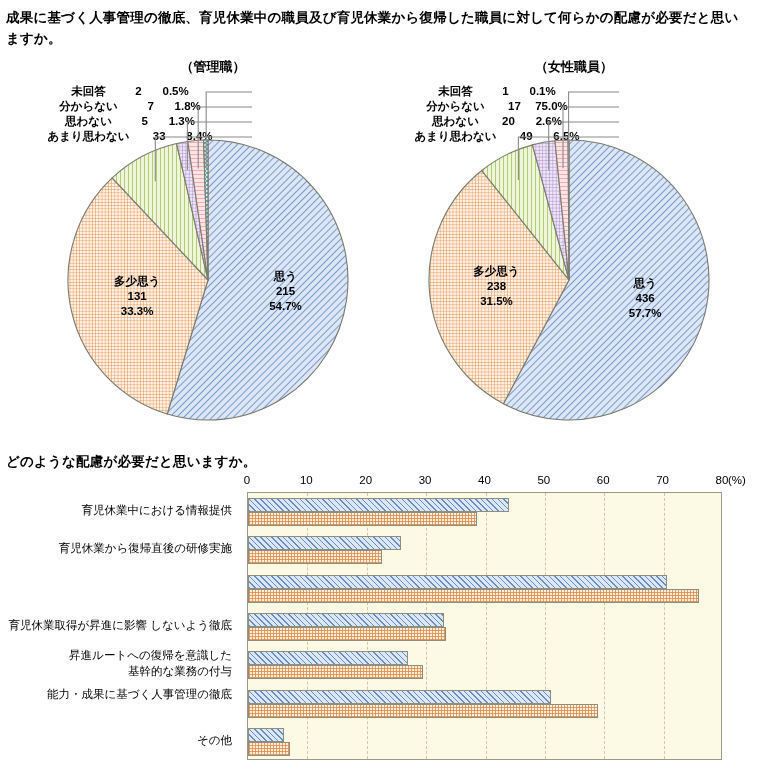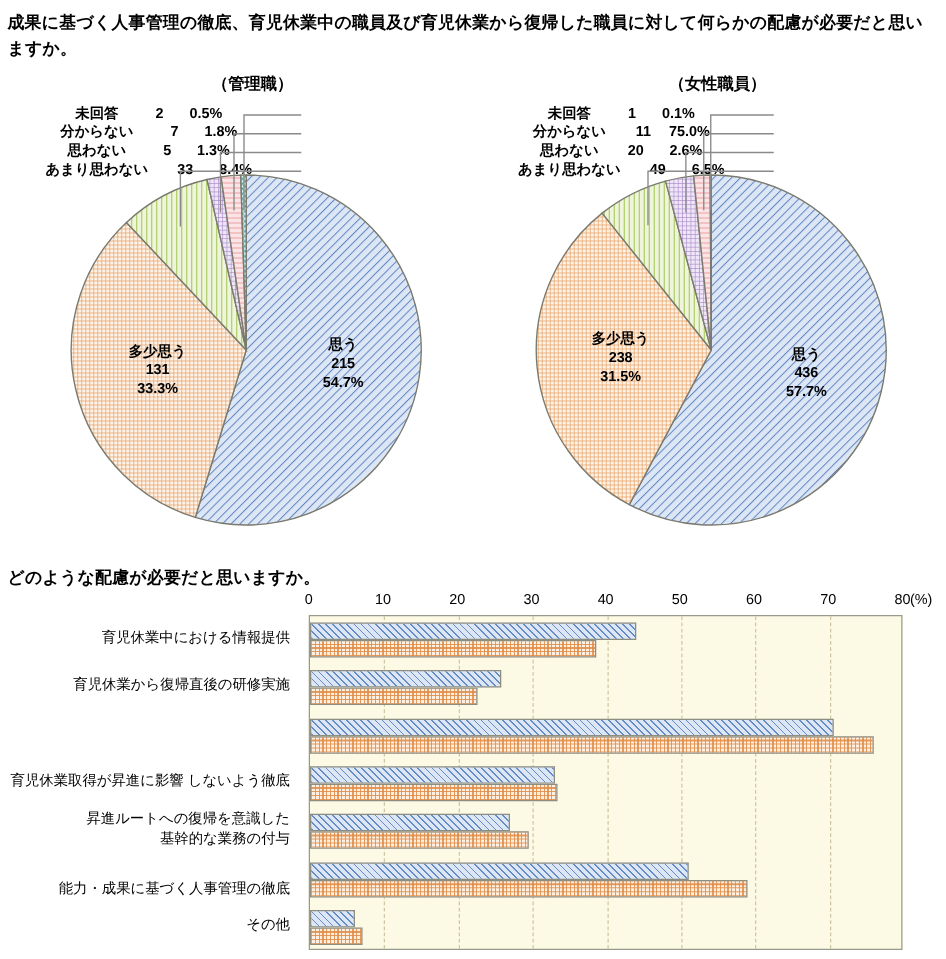--- a/index.html
+++ b/index.html
@@ -16,21 +16,21 @@
     position:absolute;
     font-size:13.5px;
     font-weight:bold;
     line-height:1.55;
     letter-spacing:0.2px;
   }
   #question1{left:6px;top:8px;width:740px;}
   #question2{left:6px;top:452px;width:740px;}
 
   .pie-panel{position:absolute;top:58px;width:378px;height:385px;}
-  #pie-panel-left{left:1px;}
+  #pie-panel-left{left:12px;}
   #pie-panel-right{left:379px;}
 
   .pie-caption{
     position:absolute;top:0px;left:0;width:100%;
     text-align:center;font-size:13px;font-weight:bold;
   }
   #pie-panel-left .pie-caption{transform:translateX(12px);}
   #pie-panel-right .pie-caption{transform:translateX(6px);}
 
   .callout-list{
@@ -181,21 +181,21 @@
 <div class="pie-panel" id="pie-panel-right">
   <div class="pie-caption">（女性職員）</div>
   <div class="callout-list">
     <div class="callout-row">
       <span class="co-label">未回答</span>
       <span class="co-count">1</span>
       <span class="co-pct">0.1%</span>
     </div>
     <div class="callout-row">
       <span class="co-label">分からない</span>
-      <span class="co-count">11</span>
+      <span class="co-count">17</span>
       <span class="co-pct">75.0%</span>
     </div>
     <div class="callout-row">
       <span class="co-label">思わない</span>
       <span class="co-count">20</span>
       <span class="co-pct">2.6%</span>
     </div>
     <div class="callout-row">
       <span class="co-label">あまり思わない</span>
       <span class="co-count">49</span>
@@ -264,21 +264,21 @@
     <div class="x-tick" style="left: 415.625px;">70</div>
     <div class="x-tick" style="left: 475px;">80</div>
   </div>
 <div id="pct-unit">(%)</div>
 <div class="cat-labels" id="cat-labels">
     <div class="cat-label" style="top: 19.1429px; margin-left: 48px;">育児休業中における情報提供</div>
     <div class="cat-label" style="top: 57.4286px;">育児休業から復帰直後の研修実施</div>
     <div class="cat-label" style="top: 172.286px;">昇進ルートへの復帰を意識した
 基幹的な業務の付与</div>
     <div class="cat-label" style="top: 134px;">育児休業取得が昇進に影響 しないよう徹底</div>
-    <div class="cat-label" style="top: 220px; margin-left: 36px;">能力・成果に基づく人事管理の徹底</div>
+    <div class="cat-label" style="top: 203px; margin-left: 36px;">能力・成果に基づく人事管理の徹底</div>
     <div class="cat-label" style="top: 248.857px;">その他</div>
   </div>
 <div id="bar-chart">
 
 <div class="gridline" style="left: 59.375px;"></div>
     <div class="gridline" style="left: 118.75px;"></div>
     <div class="gridline" style="left: 178.125px;"></div>
     <div class="gridline" style="left: 237.5px;"></div>
     <div class="gridline" style="left: 296.875px;"></div>
     <div class="gridline" style="left: 356.25px;"></div>

